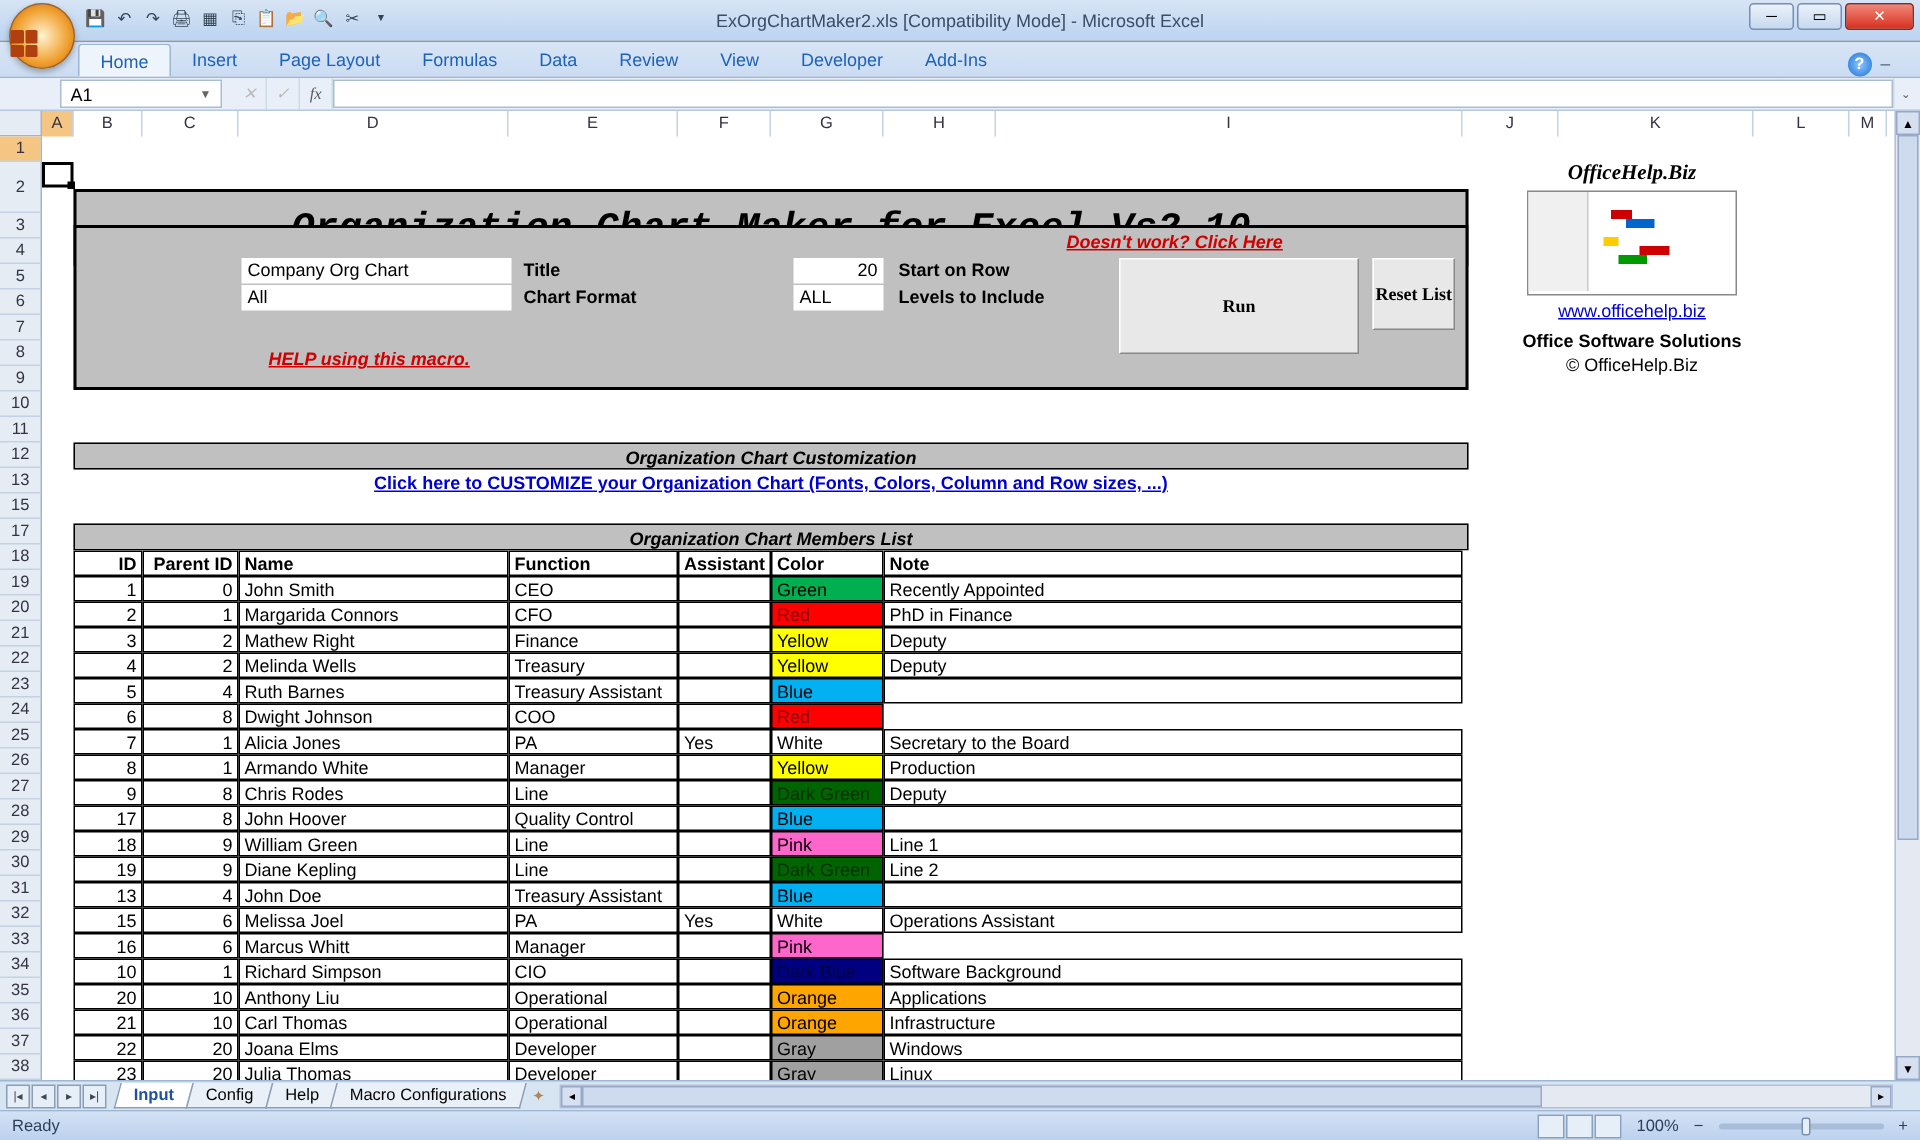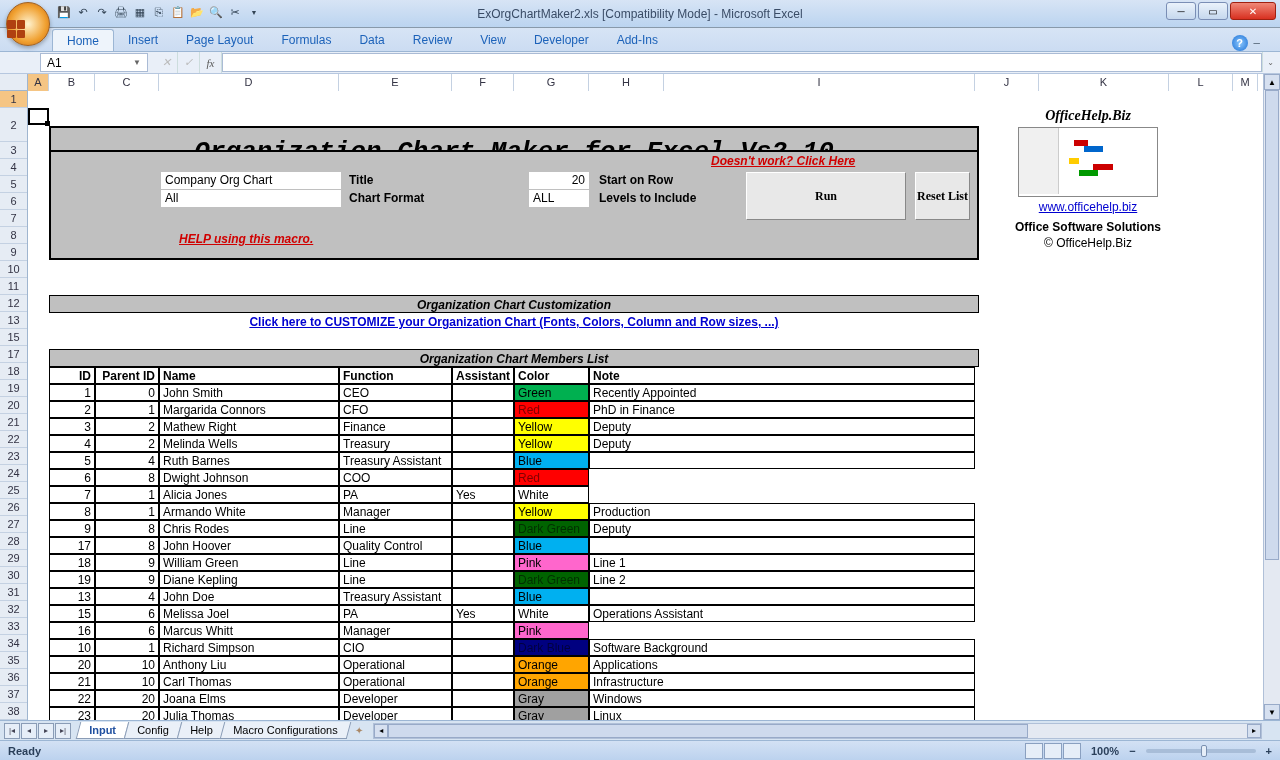--- a/index.html
+++ b/index.html
@@ -87,21 +87,21 @@
 .sheettab.active { background: #fff; font-weight: bold; color: #2050a0; }
 .hscroll { flex: 1; height: 16px; margin: 0 18px 0 10px; background: #e4e9f2; border: 1px solid #b0c0d8; position: relative; }
 .hscroll .thumb { position: absolute; left: 14px; width: 640px; top: 0; bottom: 0; background: #cedaed; border: 1px solid #98aac8; }
 .hscroll .arr { position: absolute; width: 14px; top: 0; bottom: 0; background: #d6e0f0; border: 1px solid #98aac8; font-size: 8px; display: flex; align-items: center; justify-content: center; }
 
 .vscroll { position: absolute; right: 0; top: 74px; bottom: 40px; width: 17px; background: #e4e9f2; border-left: 1px solid #b0c0d8; }
 .vscroll .arr { height: 16px; background: #d6e0f0; border: 1px solid #98aac8; font-size: 8px; display: flex; align-items: center; justify-content: center; }
 .vscroll .thumb { position: absolute; top: 16px; bottom: 160px; left: 1px; right: 1px; background: #cedaed; border: 1px solid #98aac8; }
 
 
-.statusbar { position: absolute; bottom: 0; left: 0; right: 0; height: 20px; background: linear-gradient(#d3e1f4,#bcd2ee); border-top: 1px solid #9cb6d4; display: flex; align-items: center; padding: 0 8px; font-size: 11px; color: #2a3f5a; font-weight: bold; }
+.statusbar { position: absolute; bottom: 0; left: 0; right: 0; height: 20px; background: linear-gradient(#d3e1f4,#bcd2ee); border-top: 1px solid #9cb6d4; display: flex; align-items: center; padding: 0 8px; font-size: 11px; color: #2a3f5a; }
 .statusbar .right { margin-left: auto; display: flex; align-items: center; gap: 10px; }
 .viewbtns { display: flex; gap: 1px; }
 .viewbtns div { width: 18px; height: 16px; border: 1px solid #8aa0c0; background: #e6eef8; }
 .zoom-slider { width: 110px; height: 4px; background: #a8bdd8; position: relative; border-radius: 2px; }
 .zoom-slider .knob { position: absolute; left: 50%; top: -4px; width: 6px; height: 12px; background: #e6eef8; border: 1px solid #7a90b0; border-radius: 2px; }
 </style>
 </head>
 <body>
 
 <div class="titlebar">
@@ -236,21 +236,21 @@
           <div class="ctrl-input" style="left:110px;top:20px;width:180px;">Company Org Chart</div>
           <div class="ctrl-label" style="left:298px;top:20px;">Title</div>
           <div class="ctrl-input" style="left:478px;top:20px;width:60px;text-align:right;">20</div>
           <div class="ctrl-label" style="left:548px;top:20px;">Start on Row</div>
           <div class="ctrl-input" style="left:110px;top:38px;width:180px;">All</div>
           <div class="ctrl-label" style="left:298px;top:38px;">Chart Format</div>
           <div class="ctrl-input" style="left:478px;top:38px;width:60px;">ALL</div>
           <div class="ctrl-label" style="left:548px;top:38px;">Levels to Include</div>
           <a class="ctrl-link" style="left:660px;top:2px;">Doesn't work? Click Here</a>
           <a class="ctrl-link" style="left:128px;top:80px;">HELP using this macro.</a>
-          <div class="btn3d" style="left:695px;top:20px;width:160px;height:48px;">Run</div>
+          <div class="btn3d" style="left:695px;top:20px;width:160px;height:64px;">Run</div>
           <div class="btn3d" style="left:864px;top:20px;width:55px;height:48px;flex-direction:column;line-height:1.2;">
               <span>Reset List</span>
             </div>
         </div>
 
         <div class="section-hdr" style="top:204px;">Organization Chart Customization</div>
         <div class="customize-link" style="top:222px;">
           <a>Click here to CUSTOMIZE your Organization Chart (Fonts, Colors, Column and Row sizes, ...)</a>
         </div>
 
@@ -320,20 +320,21 @@
                 <div class="c-asst"></div>
                 <div class="c-color" style="background:#ff0000;color:#800000;">Red</div>
               </div>
               <div class="tbl-row">
                 <div class="c-id">7</div>
                 <div class="c-pid">1</div>
                 <div class="c-name">Alicia Jones</div>
                 <div class="c-func">PA</div>
                 <div class="c-asst">Yes</div>
                 <div class="c-color" style="background:#ffffff;color:#000;">White</div>
+                <div class="c-note">Secretary to the Board</div>
               </div>
               <div class="tbl-row">
                 <div class="c-id">8</div>
                 <div class="c-pid">1</div>
                 <div class="c-name">Armando White</div>
                 <div class="c-func">Manager</div>
                 <div class="c-asst"></div>
                 <div class="c-color" style="background:#ffff00;color:#000;">Yellow</div>
                 <div class="c-note">Production</div>
               </div>

